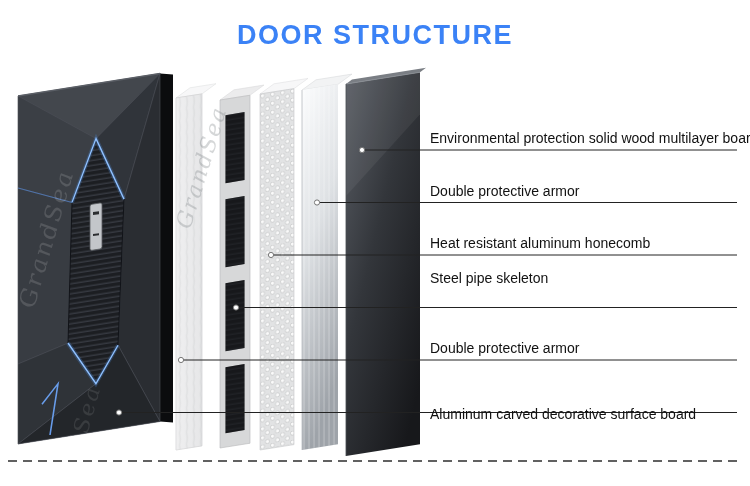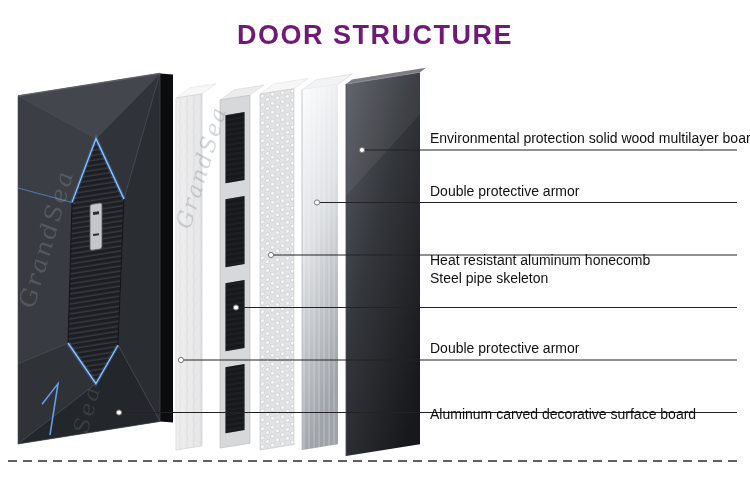--- a/index.html
+++ b/index.html
@@ -2,28 +2,28 @@
 <html><head>
 <meta charset="utf-8">
 <style>
   html,body{margin:0;padding:0;background:#fff;}
   .stage{
     position:relative;width:750px;height:486px;background:#ffffff;
     overflow:hidden;font-family:"Liberation Sans",sans-serif;
   }
   .title{
     position:absolute;top:20px;left:0;width:100%;text-align:center;
-    font-size:27px;font-weight:bold;color:#701a75;letter-spacing:1.5px;
+    font-size:27px;font-weight:bold;color:#3b82f6;letter-spacing:1.5px;
   }
   .illustration{position:absolute;top:0;left:0;width:750px;height:486px;}
   .layer-label{
     position:absolute;left:430px;width:310px;height:20px;
     font-size:14px;color:#111;white-space:nowrap;line-height:20px;
   }
-  .ll-1{top:128px;} .ll-2{top:181px;} .ll-3{top:250px;}
+  .ll-1{top:128px;} .ll-2{top:181px;} .ll-3{top:233px;}
   .ll-4{top:268px;} .ll-5{top:338px;} .ll-6{top:404px;}
 </style>
 </head>
 <body>
 
 <div class="stage">
 
   <div class="title">DOOR STRUCTURE</div>
 
   <svg class="illustration" viewBox="0 0 750 486" xmlns="http://www.w3.org/2000/svg">

